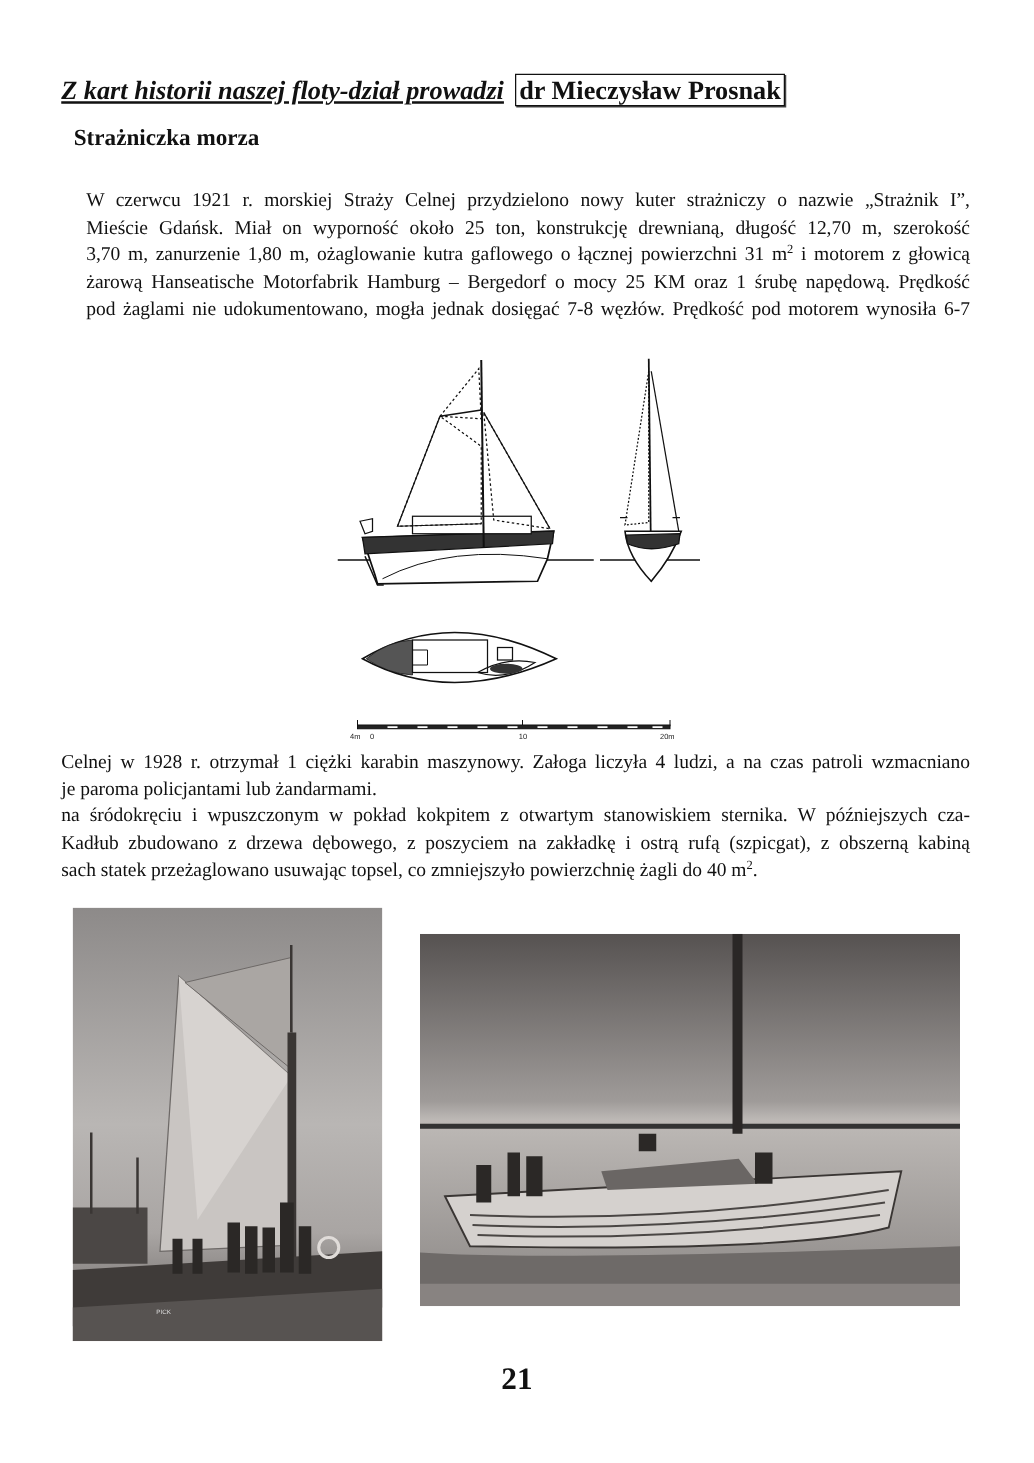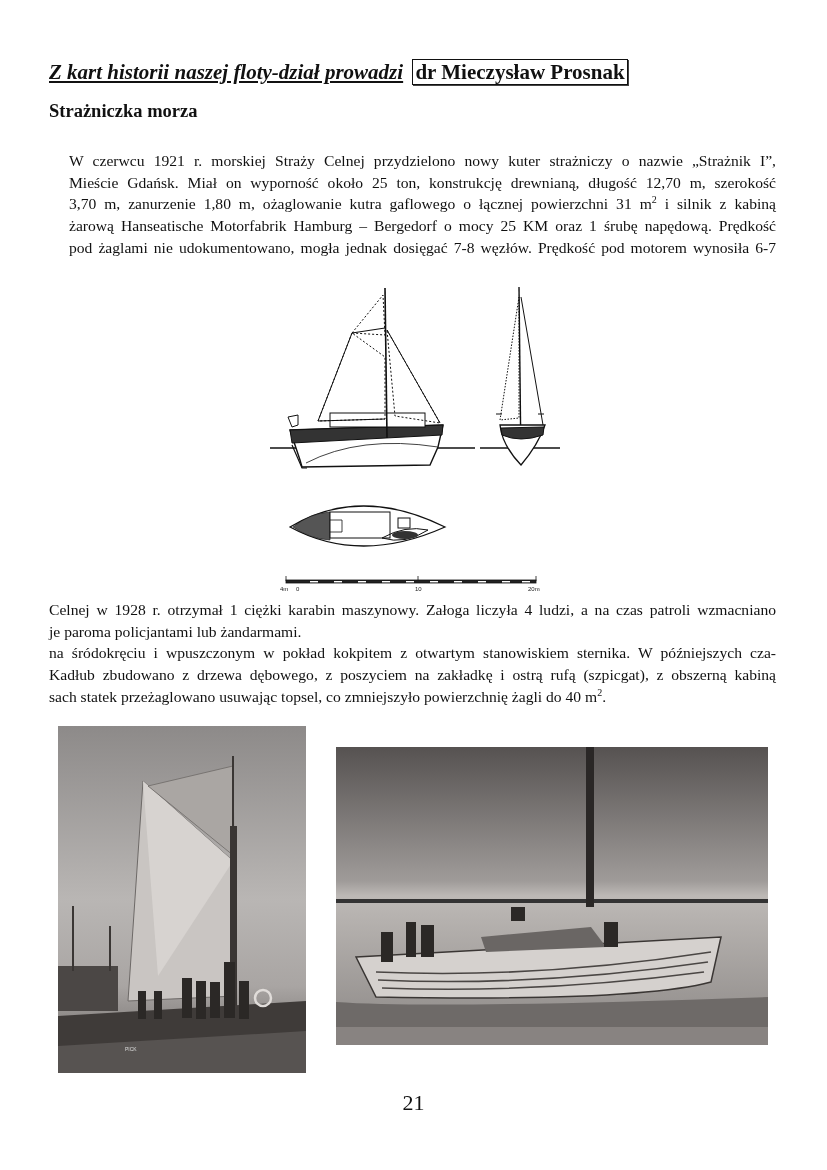--- a/index.html
+++ b/index.html
@@ -2,50 +2,50 @@
 <html><head>
 <meta charset="utf-8">
 <style>
   html, body { margin: 0; padding: 0; background: #ffffff; }
   body { width: 827px; height: 1170px; position: relative; overflow: hidden;
          font-family: "Liberation Serif", "DejaVu Serif", serif; color: #111; }
   .header-line { position: absolute; left: 49px; top: 60px; font-size: 21px; white-space: nowrap; }
   .header-series { font-weight: bold; font-style: italic; text-decoration: underline; }
   .header-author { font-weight: bold; border: 1.4px solid #111; padding: 0 2px 0 2px; margin-left: 4px;
                    box-shadow: 1px 1px 0 #444; }
-  .title { position: absolute; left: 49px; top: 101px; font-size: 18.5px; font-weight: bold; margin: 0; font-family: Liberation Serif, serif; }
+  .title { position: absolute; left: 59px; top: 101px; font-size: 18.5px; font-weight: bold; margin: 0; font-family: Liberation Serif, serif; }
   .para { position: absolute; left: 49px; width: 727px; font-size: 15.6px; line-height: 21.7px;
           text-align: justify; margin: 0; }
   .para1 { top: 150px; text-indent: 20px; }
   .para2 { top: 599px; }
   .line-j { display: block; text-align: justify; text-align-last: justify; }
   .line-l { display: block; text-align: left; }
   sup { font-size: 10px; line-height: 0; vertical-align: 6px; }
   .drawing { position: absolute; left: 270px; top: 285px; width: 300px; height: 330px; }
   .scale-label { font-family: "Liberation Sans", sans-serif; font-size: 6px; fill: #222; }
   .photo { position: absolute; overflow: hidden; }
   .photo1 { left: 58px; top: 726px; width: 248px; height: 347px; }
   .photo2 { left: 336px; top: 747px; width: 432px; height: 298px; }
   .page-number { position: absolute; left: 0; width: 827px; top: 1090px; text-align: center;
-                 font-size: 22px; font-weight: normal; }
+                 font-size: 25px; font-weight: bold; }
 </style>
 </head>
 <body>
 
 <div class="header-line">
   <span class="header-series">Z kart historii naszej floty-dział prowadzi</span>
   <span class="header-author">dr Mieczysław Prosnak</span>
 </div>
 
 <h1 class="title">Strażniczka morza</h1>
 
 <div class="para para1">
   <span class="line-j">W czerwcu 1921 r. morskiej Straży Celnej przydzielono nowy kuter strażniczy o nazwie „Strażnik I”,</span>
   <span class="line-j">Mieście Gdańsk. Miał on wyporność około 25 ton, konstrukcję drewnianą, długość 12,70 m, szerokość</span>
-  <span class="line-j"><span>3,70 m, zanurzenie 1,80 m, ożaglowanie kutra gaflowego o łącznej powierzchni 31 m</span><sup>2</sup><span style="white-space:pre"> i silnik z kabiną</span></span>
+  <span class="line-j"><span>3,70 m, zanurzenie 1,80 m, ożaglowanie kutra gaflowego o łącznej powierzchni 31 m</span><sup>2</sup><span style="white-space:pre"> i motorem z głowicą</span></span>
   <span class="line-j">żarową Hanseatische Motorfabrik Hamburg – Bergedorf o mocy 25 KM oraz 1 śrubę napędową. Prędkość</span>
   <span class="line-j">pod żaglami nie udokumentowano, mogła jednak dosięgać 7-8 węzłów. Prędkość pod motorem wynosiła 6-7</span>
 </div>
 
 <svg class="drawing" viewBox="0 0 300 330" xmlns="http://www.w3.org/2000/svg">
   <g stroke="#111" fill="none" stroke-width="1">
 
     <line x1="0" y1="163" x2="205" y2="163" stroke-width="1.3"></line>
 
     <path d="M20 145 L30 175 L32 182 L160 180 L168 162 L173 140 Z" fill="#fff" stroke-width="1.4"></path>

